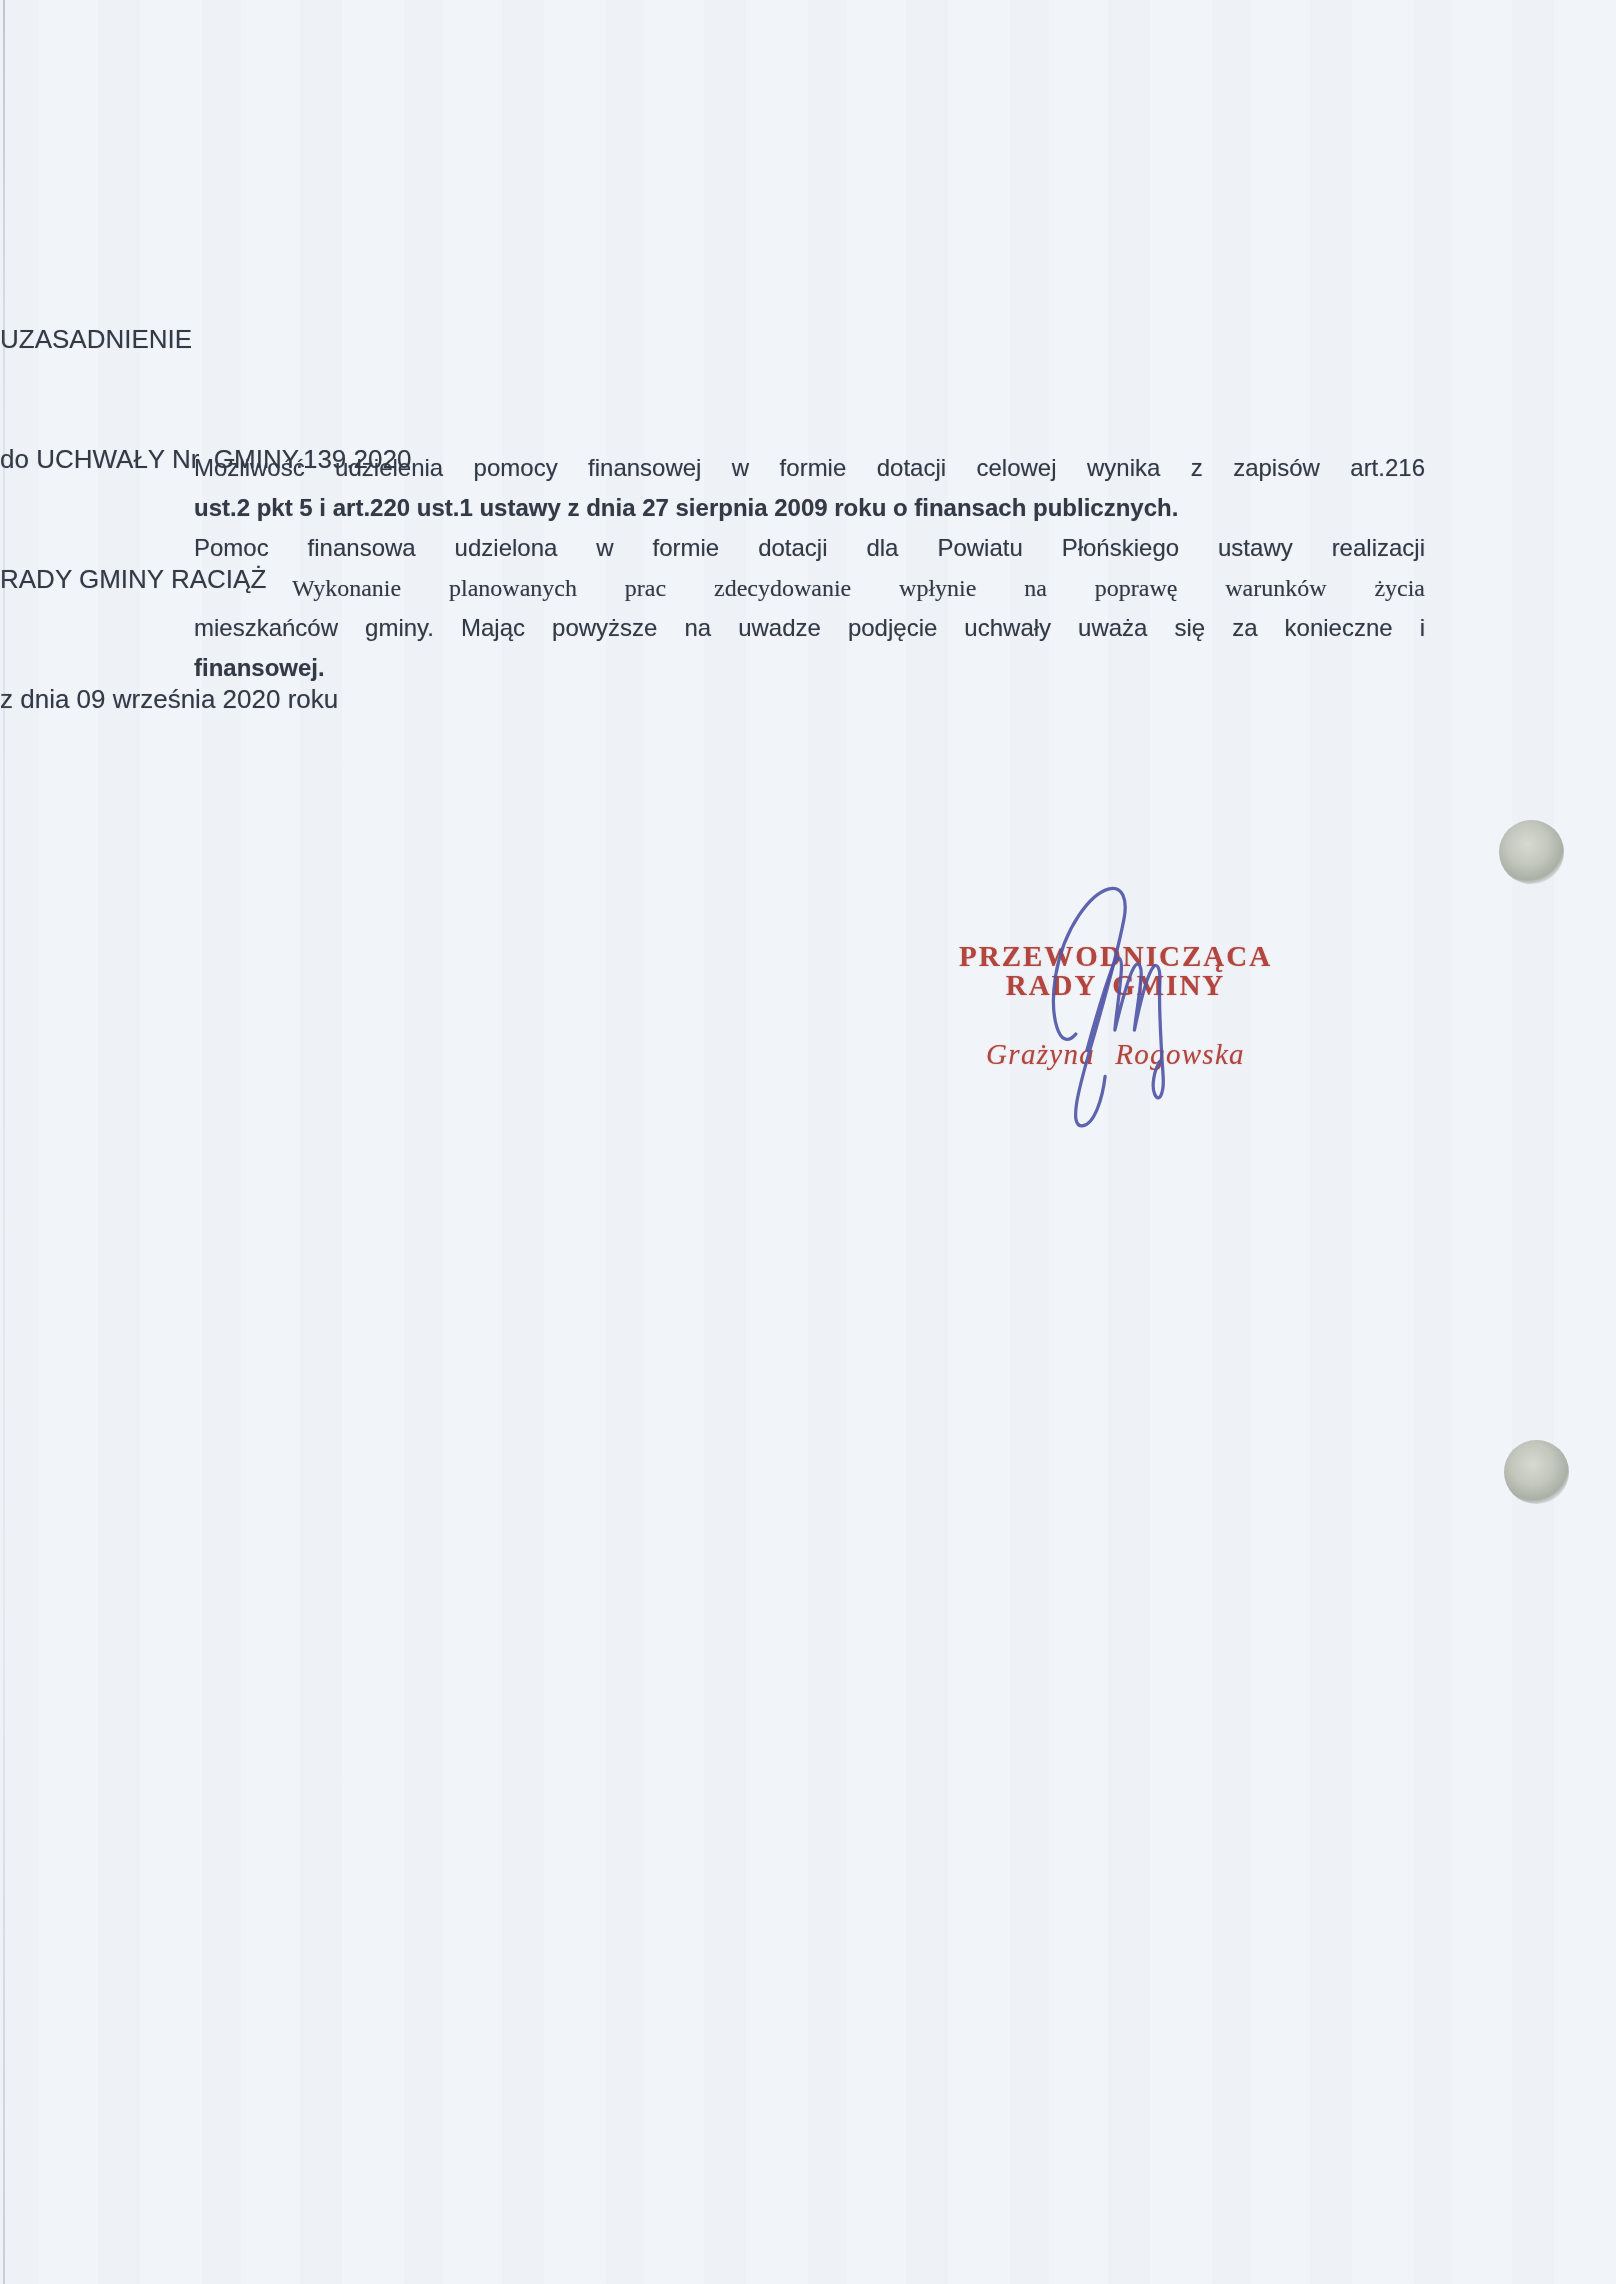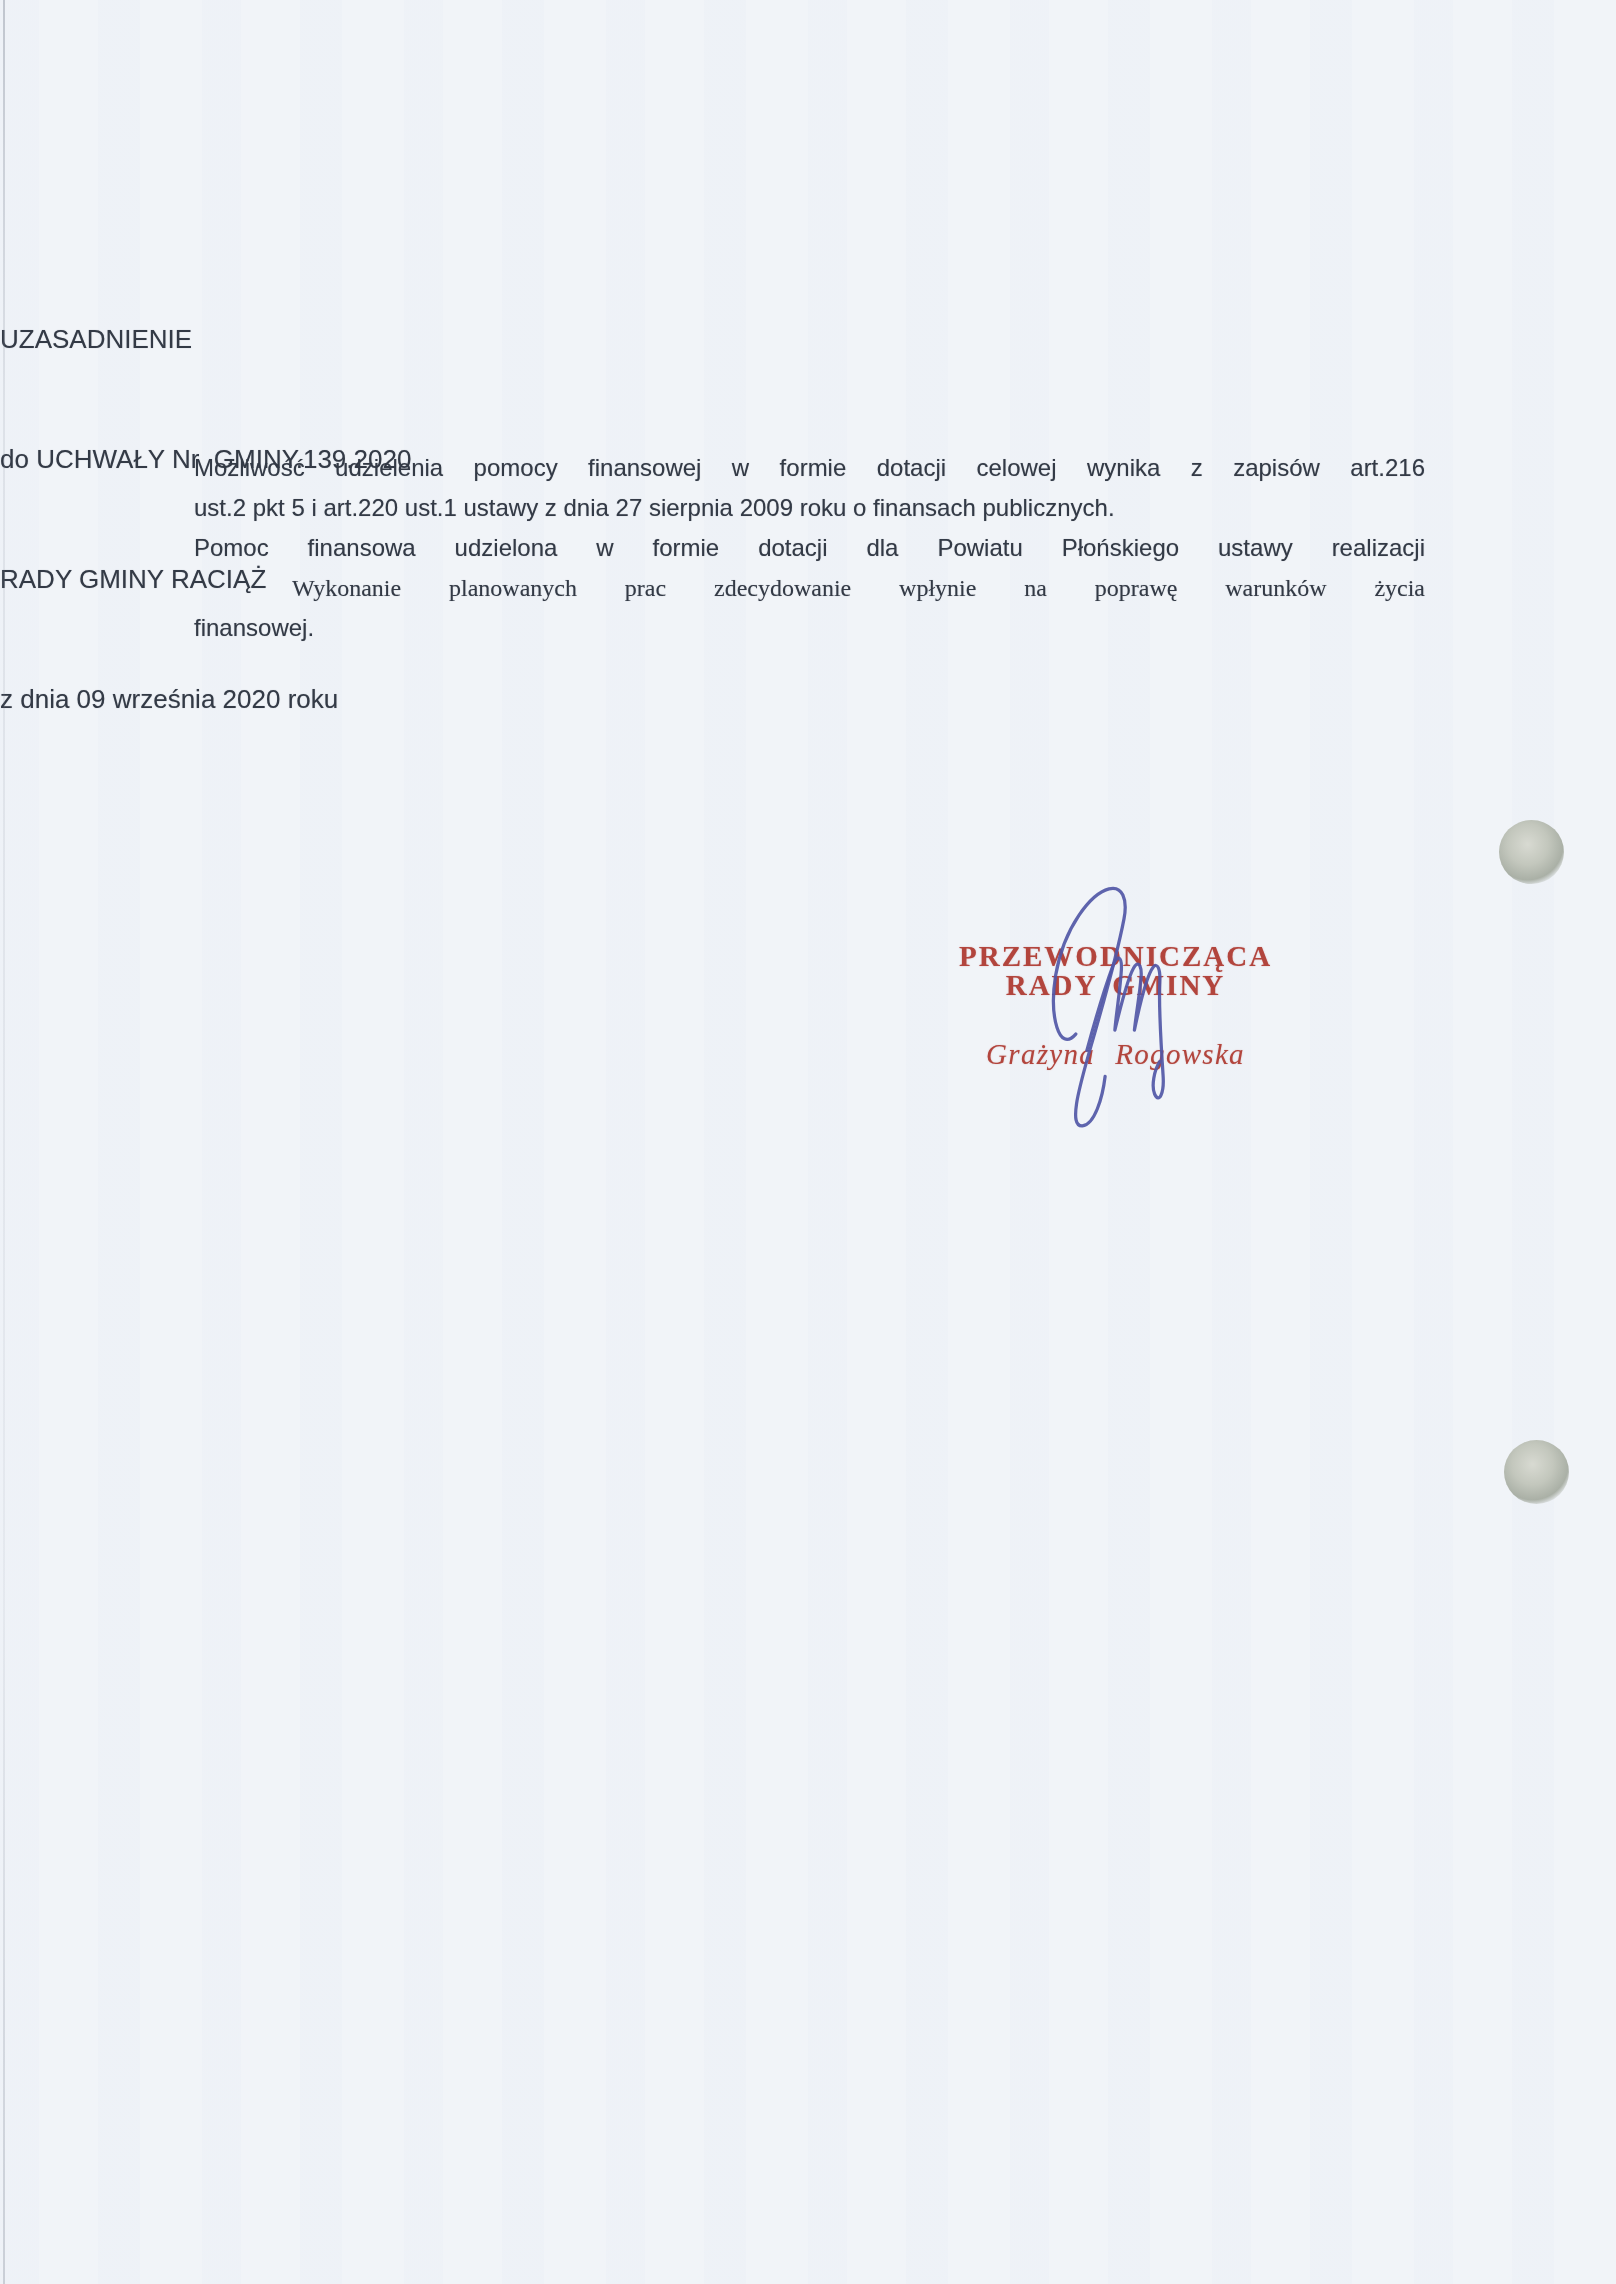--- a/index.html
+++ b/index.html
@@ -65,21 +65,21 @@
     position: absolute;
     top: 448px;
     left: 194px;
     width: 1231px;
     font-size: 24px;
     line-height: 40px;
     z-index: 2;
   }
   .line { text-align: justify; }
   .line.just { text-align-last: justify; }
-  .line.last { text-align-last: left; }
+  .line.last { text-align-last: left; font-weight: bold; }
   .line.indent { text-indent: 98px; font-family: Liberation Serif, serif; }
 
   .stamp-block {
     position: absolute;
     top: 942px;
     left: 959px;
     width: 313px;
     text-align: center;
     color: var(--stamp-red, #b2453d);
     font-family: "Liberation Serif", "DejaVu Serif", serif;
@@ -148,20 +148,21 @@
     <div>do UCHWAŁY Nr  GMINY.139.2020</div>
     <div>RADY GMINY RACIĄŻ</div>
     <div>z dnia 09 września 2020 roku</div>
   </div>
 
   <div class="body-block doc-text">
     <div class="line just">Możliwość udzielenia pomocy finansowej w formie dotacji celowej wynika z zapisów art.216</div>
     <div class="line last">ust.2 pkt 5 i art.220 ust.1 ustawy z dnia 27 sierpnia 2009 roku o finansach publicznych.</div>
     <div class="line just">Pomoc finansowa udzielona w formie dotacji dla Powiatu Płońskiego ustawy realizacji</div>
     <div class="line just indent">Wykonanie planowanych prac zdecydowanie wpłynie na poprawę warunków życia</div>
+    <div class="line just">mieszkańców gminy. Mając powyższe na uwadze podjęcie uchwały uważa się za konieczne i</div>
     <div class="line last">finansowej.</div>
   </div>
 
   <div class="stamp-block">
     <div class="stamp-role">PRZEWODNICZĄCA</div>
     <div class="stamp-role">RADY GMINY</div>
     <div class="stamp-name">Grażyna Rogowska</div>
   </div>
 
   <svg class="signature-svg" viewBox="0 0 265 390" aria-hidden="true">

